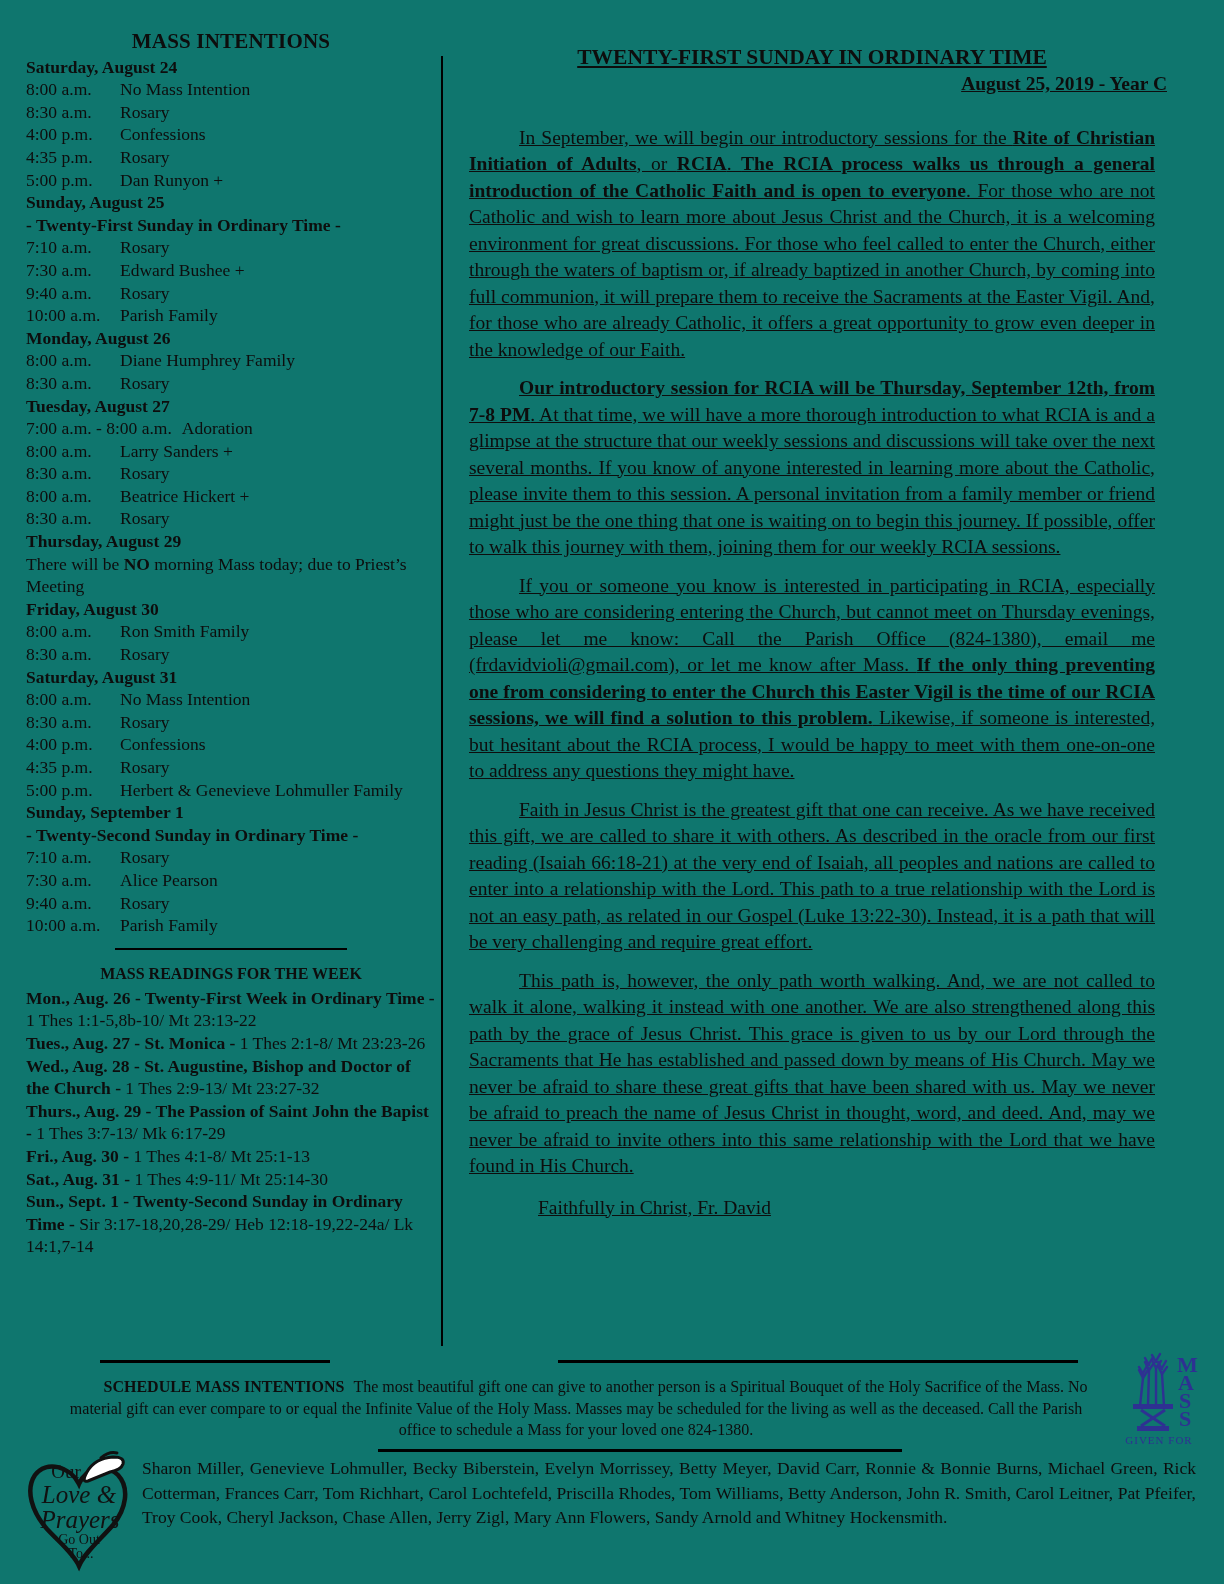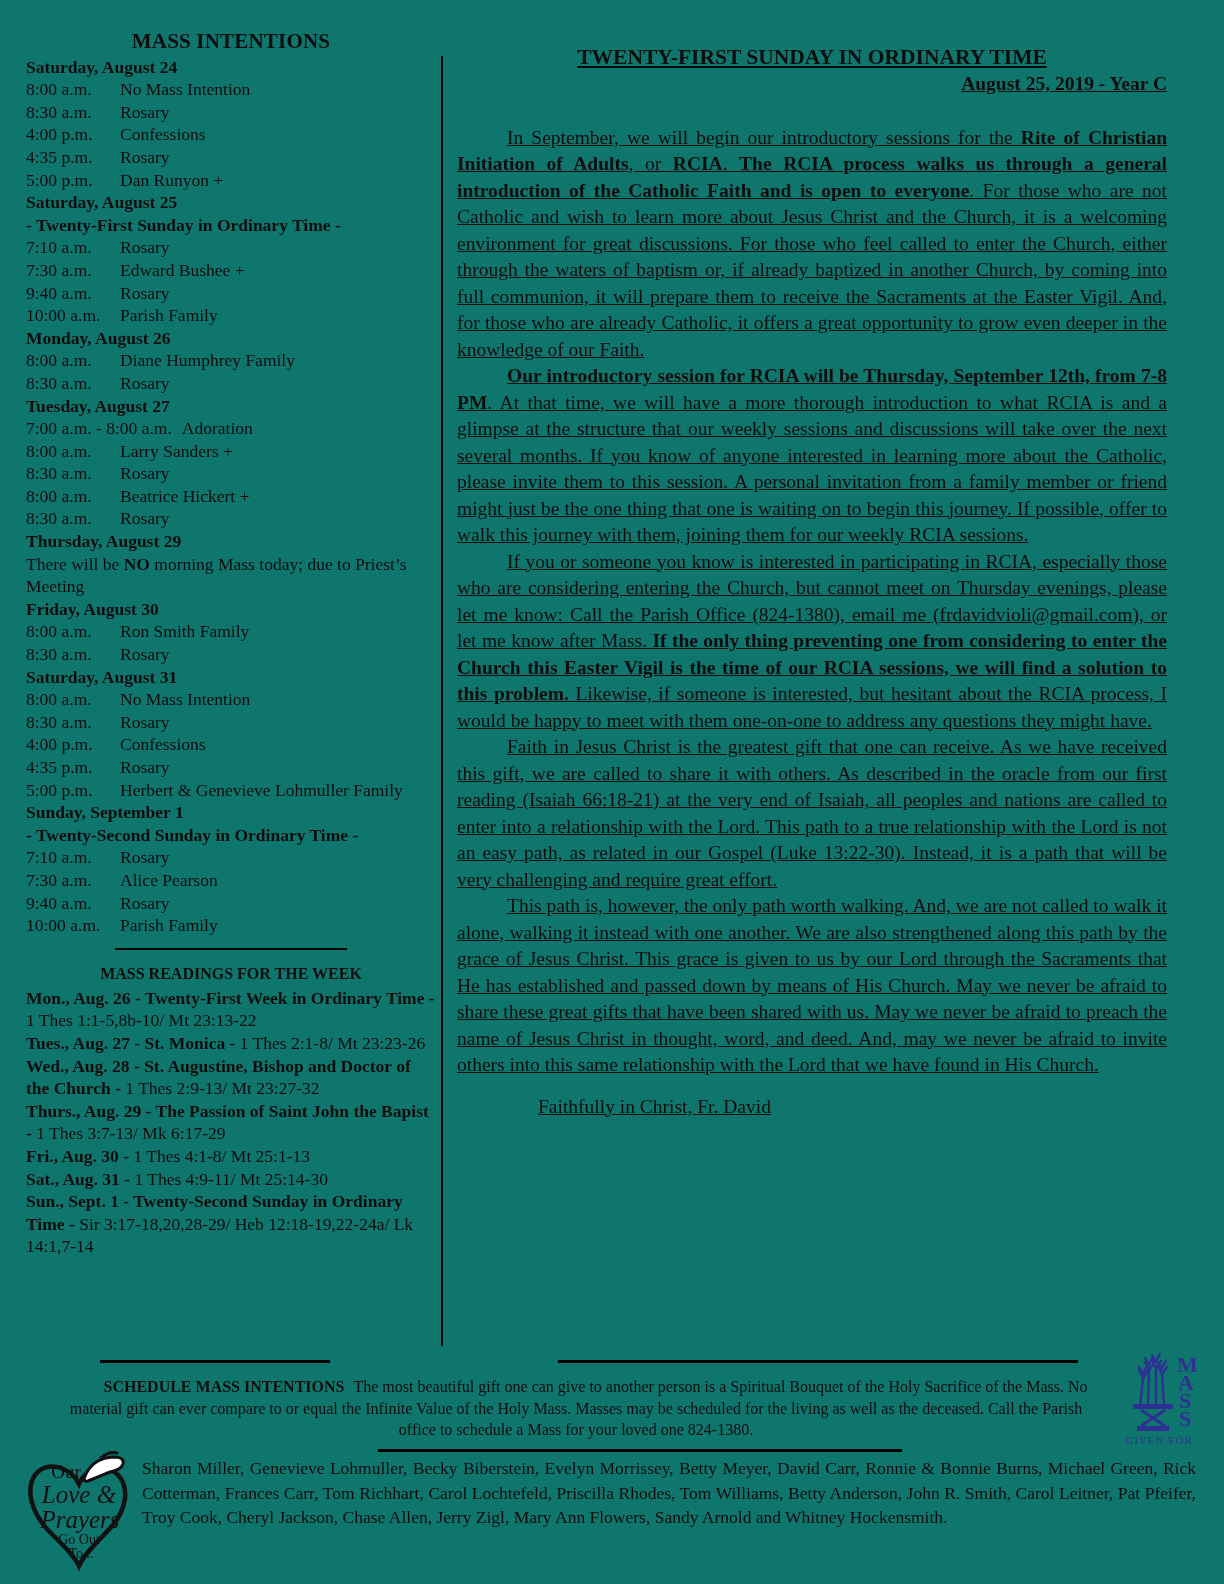--- a/index.html
+++ b/index.html
@@ -21,21 +21,21 @@
   .reading{margin:0;}
 
   
   .v-divider{position:absolute;left:441px;top:56px;width:2px;height:1290px;background:#000;}
 
   
   .col-right{position:absolute;left:457px;top:44px;width:710px;
              font-size:19.5px;line-height:26.5px;text-align:justify;text-decoration:underline;}
   .hm-title{text-align:center;font-weight:bold;font-size:21.5px;line-height:27px;}
   .hm-sub{text-align:right;font-weight:bold;font-size:19.5px;margin-bottom:27px;}
-  .para{margin:0;text-indent:50px;}
+  .para{margin:12px;text-indent:50px;}
   .closing{margin:15px;text-indent:66px;text-align:left;}
 
   
   .rule-bl{position:absolute;left:100px;top:1360px;width:230px;}
   .rule-br{position:absolute;left:558px;top:1360px;width:520px;}
   .rule-sched{position:absolute;left:378px;top:1449px;width:524px;}
 
   
   #schedule{position:absolute;left:62px;top:1376px;width:1028px;margin:0;
             text-align:center;font-size:16px;line-height:21.5px;}
@@ -74,21 +74,21 @@
           <div class="entry">
             <span class="time">4:35 p.m.</span>
             <span class="desc">Rosary</span>
           </div>
           <div class="entry">
             <span class="time">5:00 p.m.</span>
             <span class="desc">Dan Runyon +</span>
           </div>
         </div>
         <div class="day">
-          <div class="day-header">Saturday, August 25</div>
+          <div class="day-header">Sunday, August 25</div>
           <div class="day-header">- Twenty-First Sunday in Ordinary Time -</div>
           <div class="entry">
             <span class="time">7:10 a.m.</span>
             <span class="desc">Rosary</span>
           </div>
           <div class="entry">
             <span class="time">7:30 a.m.</span>
             <span class="desc">Edward Bushee +</span>
           </div>
           <div class="entry">

